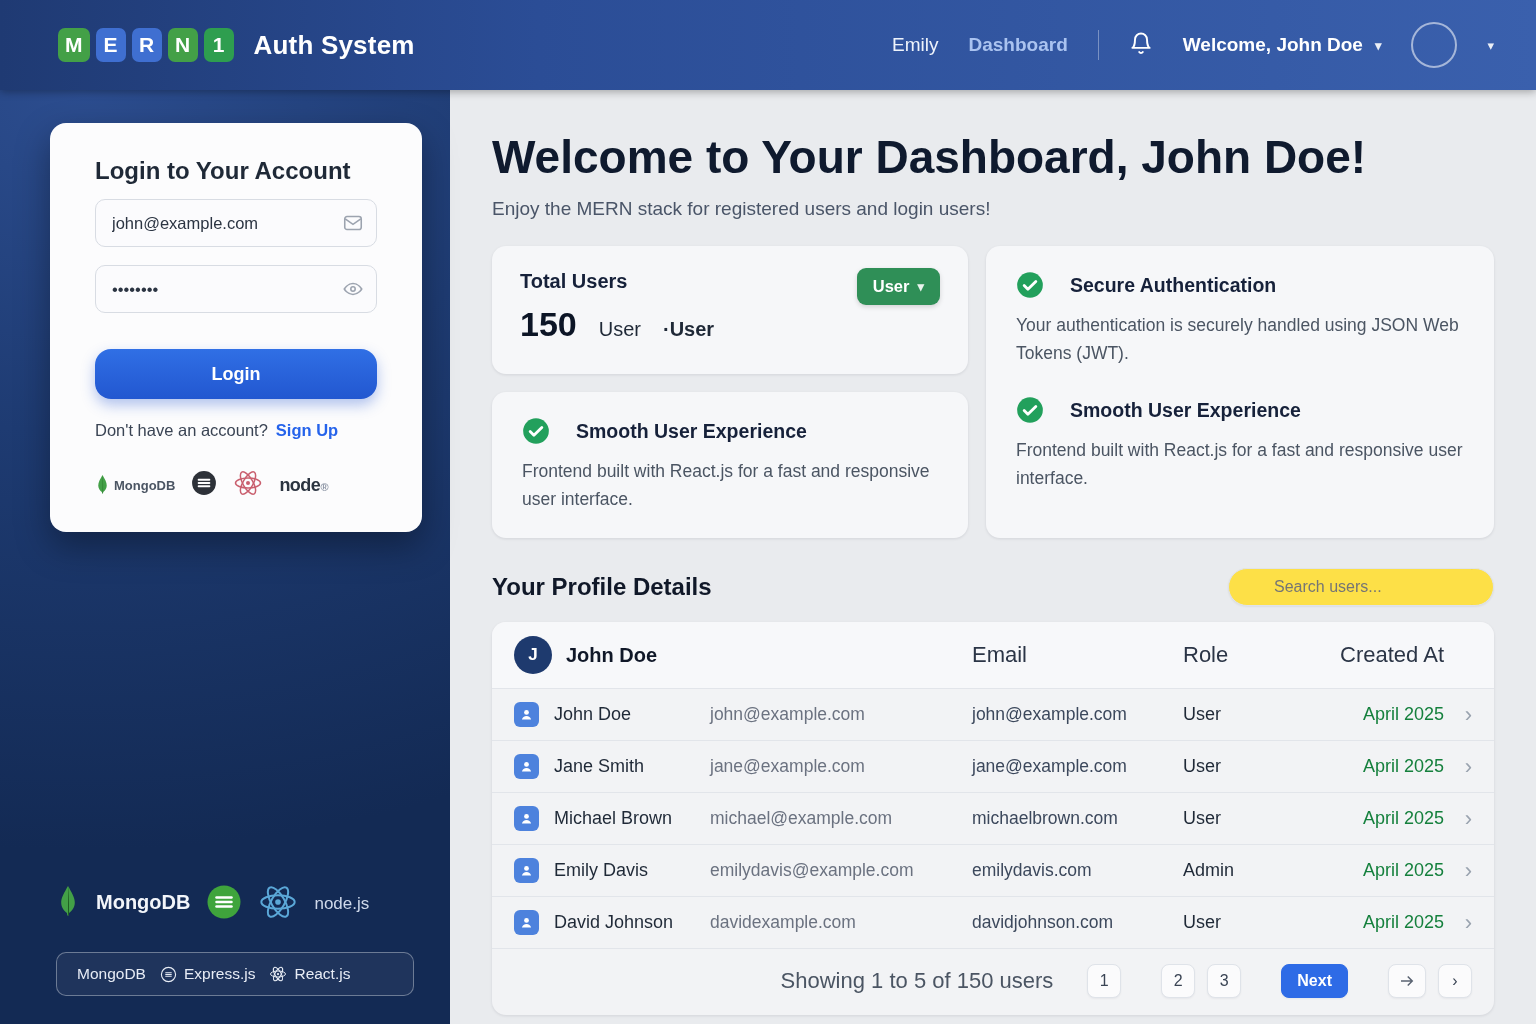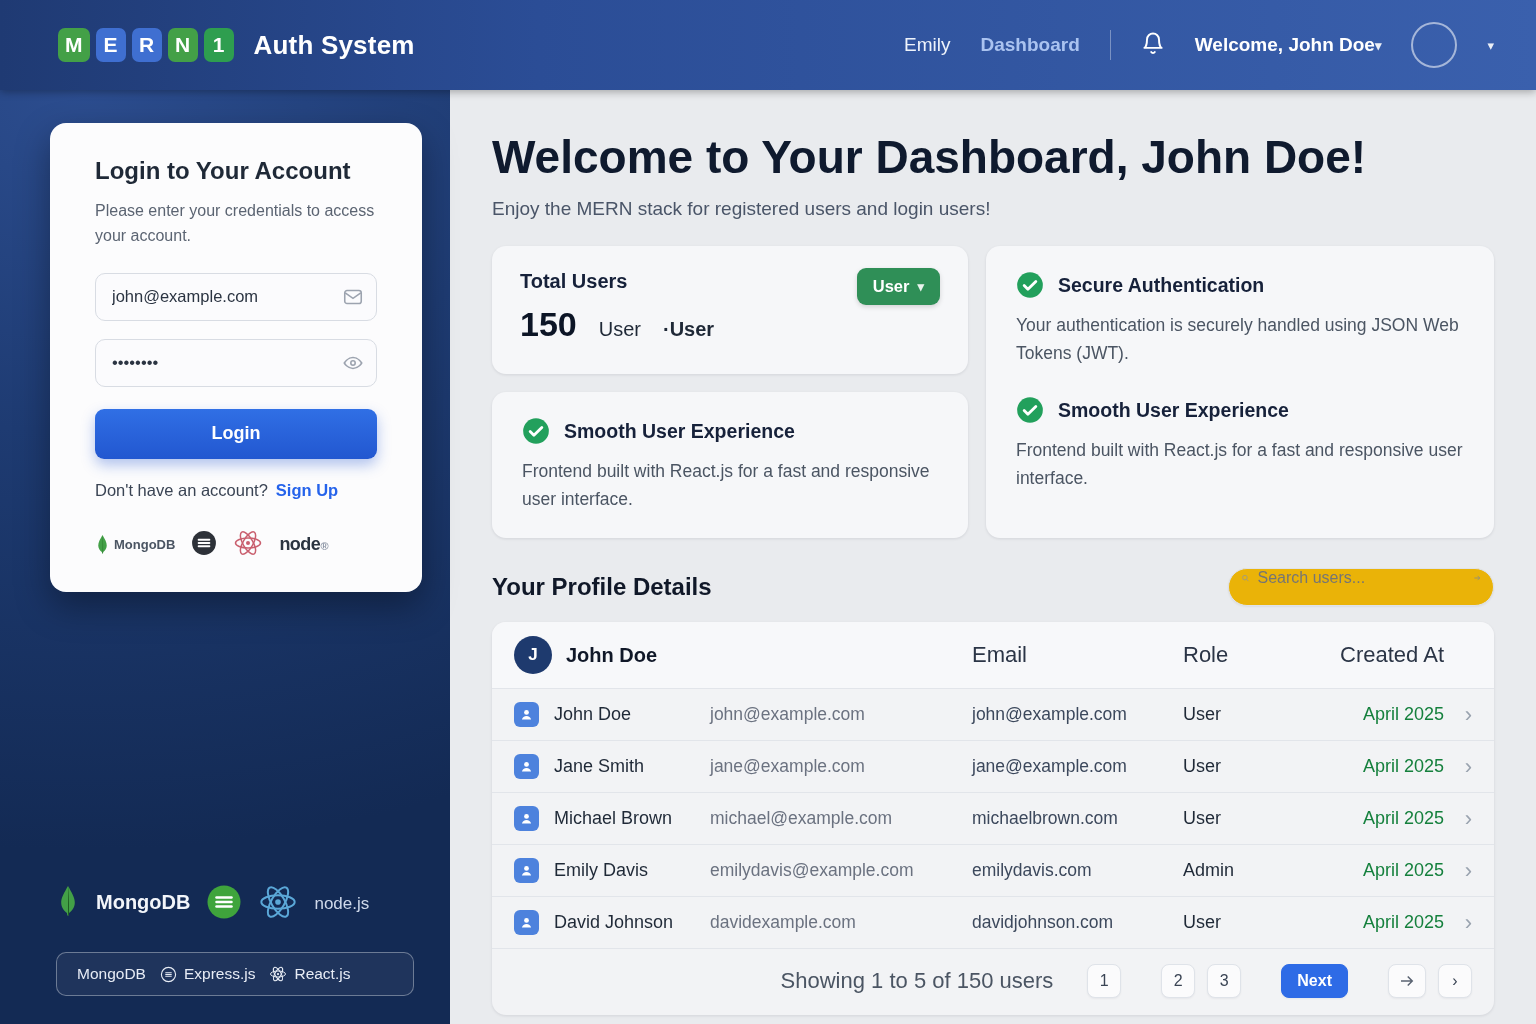--- a/index.html
+++ b/index.html
@@ -18,21 +18,21 @@
     display:inline-flex; align-items:center; justify-content:center;
     height:34px; min-width:30px; padding:0 7px; border-radius:7px;
     font-size:21px; font-weight:bold; color:#fff;
   }
   .logo-title { font-size:26px; font-weight:bold; margin-left:14px; letter-spacing:.2px; }
   .nav-right { margin-left:auto; display:flex; align-items:center; gap:30px; }
   .nav-link { font-size:19px; color:#eef3fb; cursor:pointer; }
   .nav-link.active { color:#aac3f0; font-weight:bold; }
   .nav-divider { width:1px; height:30px; background:rgba(255,255,255,.35); }
   .bell { width:24px; height:26px; }
-  .welcome { font-size:19px; font-weight:bold; display:flex; align-items:center; gap:0; }
+  .welcome { font-size:19px; font-weight:bold; display:flex; align-items:center; gap:12px; }
   .caret { font-size:13px; opacity:.9; }
   .avatar {
     width:46px; height:46px; border-radius:50%; overflow:hidden;
     background:radial-gradient(circle at 50% 32%, #caa27e 0 32%, #b68a63 40%, transparent 41%),
                radial-gradient(circle at 50% 18%, #3a2f28 0 30%, transparent 31%),
                linear-gradient(180deg,#e8e4de 55%, #51user 0),
                linear-gradient(180deg,#e9e5df 60%, #4a5668 60%);
     border:2px solid rgba(255,255,255,.55);
   }
 
@@ -49,24 +49,24 @@
   .login-title { font-size:24px; font-weight:bold; color:#1f2937; margin-bottom:14px; }
   .login-sub { font-size:16px; color:#5b6472; line-height:1.55; margin-bottom:24px; }
   .field { position:relative; margin-bottom:18px; }
   .field input {
     width:100%; height:48px; border:1px solid #d8dce3; border-radius:10px;
     background:#fbfbfd; padding:0 42px 0 16px; font-size:16.5px; color:#2b3442;
     font-family:"Liberation Sans", sans-serif; outline:none;
   }
   .field .f-icon { position:absolute; right:13px; top:13px; width:22px; height:22px; }
   .login-btn {
-    width:100%; height:50px; border:none; border-radius:9px; cursor:pointer;
+    width:100%; height:50px; border:none; border-radius:16px; cursor:pointer;
     background:linear-gradient(180deg,#306fe5,#2257d0); color:#fff;
     font-size:18px; font-weight:bold; font-family:"Liberation Sans", sans-serif;
-    box-shadow:0 6px 14px rgba(34,87,208,.35); margin-top:4px;
+    box-shadow:0 6px 14px rgba(34,87,208,.35); margin-top:18px;
   }
   .signup-row { margin-top:22px; font-size:16.5px; color:#3a4454; display:flex; gap:8px; }
   .signup-link { color:#2563eb; font-weight:bold; cursor:pointer;text-align:center; }
   .card-logos { margin-top:28px; display:flex; align-items:center; gap:16px; }
   .mini-mongo { display:flex; align-items:center; gap:4px; font-size:13px; font-weight:bold; color:#4b5563; }
   .mini-node { font-size:18px; font-weight:bold; color:#2b3440; letter-spacing:-.5px; }
   .mini-r { font-size:11px; color:#8a93a3; }
 
   .side-logos { position:absolute; left:56px; bottom:102px; display:flex; align-items:center; gap:16px; color:#fff; }
   .side-logo-text { font-size:20px; font-weight:bold; color:#f2f5fa; }
@@ -96,31 +96,32 @@
     background:#2f8f57; color:#fff; border:none; border-radius:9px; cursor:pointer;
     padding:9px 16px; font-size:16.5px; font-weight:bold; font-family:"Liberation Sans", sans-serif;
     box-shadow:0 2px 5px rgba(0,0,0,.15);
   }
   .stat-row { display:flex; align-items:baseline; gap:22px; margin-top:12px; }
   .stat-value { font-size:34px; font-weight:bold; color:#0c1526; }
   .stat-unit { font-size:20px; color:#1f2937; }
   .stat-unit2 { font-size:20px; font-weight:bold; color:#1f2937; }
 
   .feature { padding:25px 30px; }
-  .feature-head { display:flex; align-items:center; gap:14px; }
+  .feature-head { display:flex; align-items:center; gap:26px; }
   .feature-title { font-size:19.5px; font-weight:bold; color:#16213a; }
   .feature-text { margin-top:12px; font-size:17.5px; color:#4b5563; line-height:1.6; }
   .check { width:28px; height:28px; flex:0 0 28px; }
 
   .profile-head { margin-top:30px; display:flex; align-items:center; justify-content:space-between; }
   .profile-title { font-size:24px; font-weight:bold; color:#101828; }
   .search-pill {
-    width:266px; height:38px; background:#eab308; border:1px solid #e0e3e9;
-    border-radius:19px; display:flex; align-items:flex-start; padding:0 12px; gap:8px;
+    width:266px; height:38px; background:#fde047; border:1px solid #e0e3e9;
+    border-radius:19px; display:flex; align-items:flex-end; padding:0 12px; gap:8px;
     box-shadow:0 1px 2px rgba(16,24,40,.06);
+    flex-direction:column;
   }
   .search-pill input {
     flex:1; border:none; background:transparent; outline:none;
     font-size:16px; color:#556070; font-family:"Liberation Sans", sans-serif;
   }
   .icon16 { width:18px; height:18px; }
 
   
   .table-card { margin-top:16px; background:#f2f3f5; border-radius:14px; overflow:hidden; box-shadow:0 1px 3px rgba(16,24,40,.1); }
   .t-grid { display:grid; grid-template-columns:34px 150px 1fr 205px 115px 140px 22px; gap:6px; align-items:center; }
@@ -182,21 +183,20 @@
     </span>
     <span class="avatar"></span>
     <span class="caret">▾</span>
   </div>
 </div>
 
 <div class="sidebar">
 
   <div class="login-card">
     <div class="login-title">Login to Your Account</div>
-    <div class="login-sub">Please enter your credentials to access your account.</div>
 
     <div class="field">
       <input type="text" value="john@example.com" style="">
       <span class="f-icon">
         <svg viewBox="0 0 24 24" fill="none" stroke="#9ca3af" stroke-width="1.7">
             <rect x="3" y="5" width="18" height="14" rx="2.5"></rect>
             <path d="M3.5 7.5l8.5 6 8.5-6"></path>
           </svg>
       </span>
     </div>

